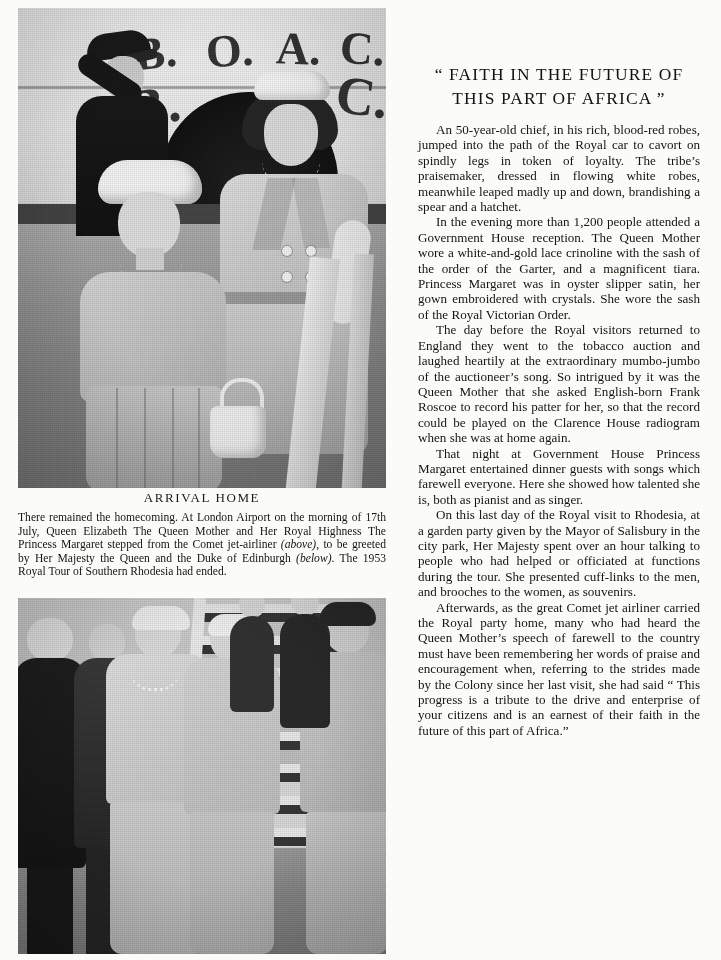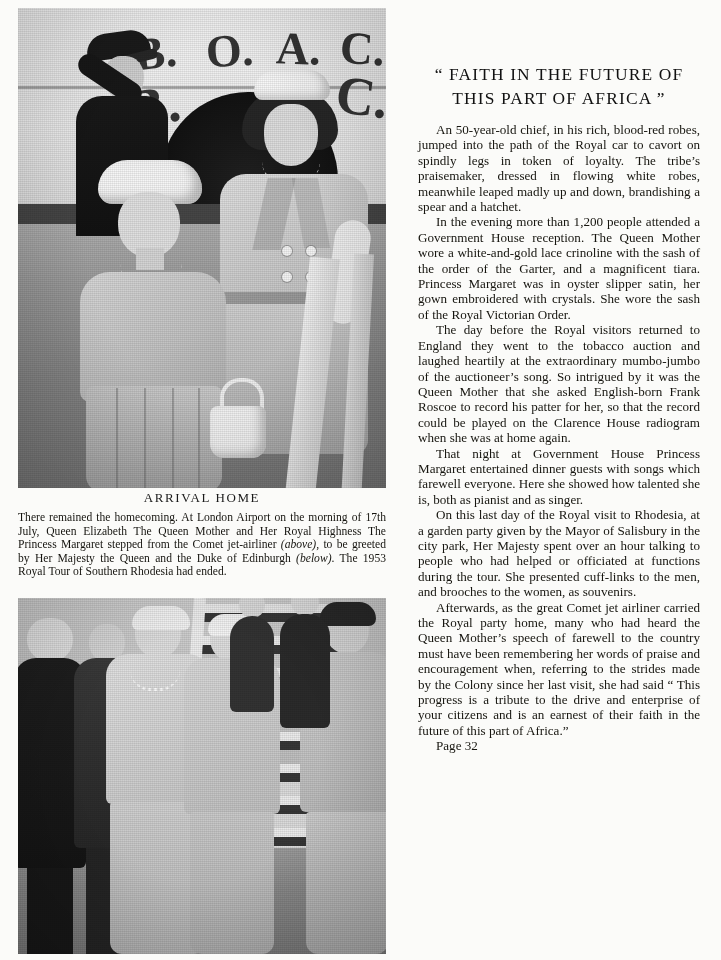--- a/index.html
+++ b/index.html
@@ -621,17 +621,16 @@
       <span>“ FAITH IN THE FUTURE OF</span><br>
       <span>THIS PART OF AFRICA ”</span>
     </h1>
     <div class="article">
       <p>An 50-year-old chief, in his rich, blood-red robes, jumped into the path of the Royal car to cavort on spindly legs in token of loyalty. The tribe’s praisemaker, dressed in flowing white robes, meanwhile leaped madly up and down, brandishing a spear and a hatchet.</p>
       <p>In the evening more than 1,200 people attended a Government House reception. The Queen Mother wore a white-and-gold lace crinoline with the sash of the order of the Garter, and a magnificent tiara. Princess Margaret was in oyster slipper satin, her gown embroidered with crystals. She wore the sash of the Royal Victorian Order.</p>
       <p>The day before the Royal visitors returned to England they went to the tobacco auction and laughed heartily at the extraordinary mumbo-jumbo of the auctioneer’s song.  So intrigued by it was the Queen Mother that she asked English-born Frank Roscoe to record his patter for her, so that the record could be played on the Clarence House radiogram when she was at home again.</p>
       <p>That night at Government House Princess Margaret entertained dinner guests with songs which farewell everyone.  Here she showed how talented she is, both as pianist and as singer.</p>
       <p>On this last day of the Royal visit to Rhodesia, at a garden party given by the Mayor of Salisbury in the city park, Her Majesty spent over an hour talking to people who had helped or officiated at functions during the tour.  She presented cuff-links to the men, and brooches to the women, as souvenirs.</p>
       <p>Afterwards, as the great Comet jet airliner carried the Royal party home, many who had heard the Queen Mother’s speech of farewell to the country must have been remembering her words of praise and encouragement when, referring to the strides made by the Colony since her last visit, she had said  “ This progress is a tribute to the drive and enterprise of your citizens and is an earnest of their faith in the future of this part of Africa.”</p>
-      <p class="page-no">Page 32</p>
     </div>
   </div>
 
 </div>
 
 </body></html>

